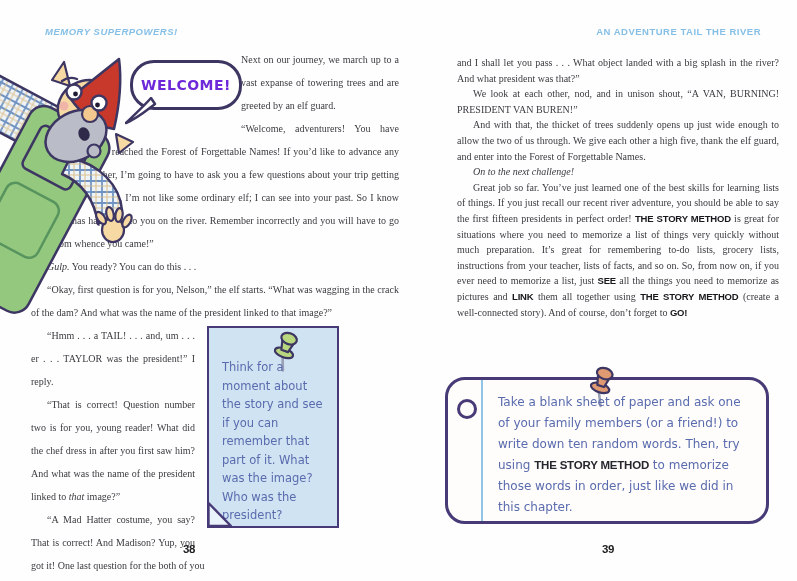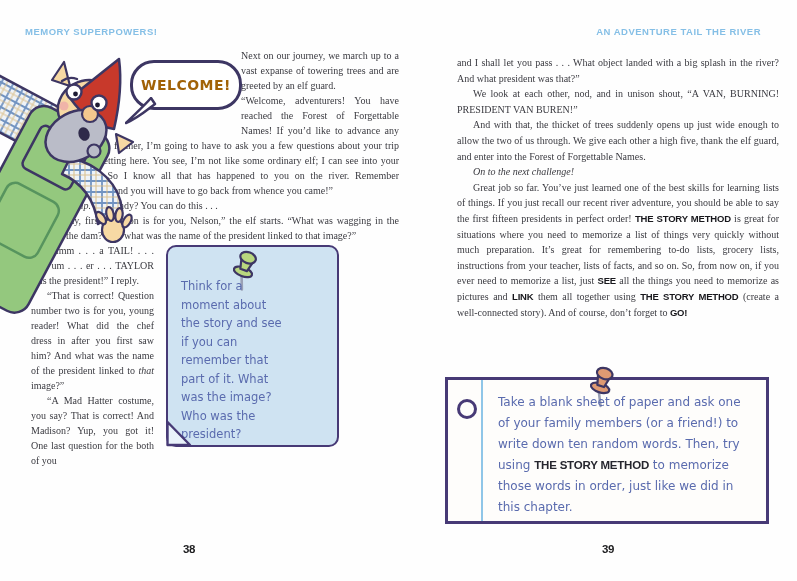--- a/index.html
+++ b/index.html
@@ -4,59 +4,59 @@
 <style>
   html,body{margin:0;padding:0;background:#ffffff;}
   .spread{position:relative;width:797px;height:581px;background:#fefefe;overflow:hidden;
           font-family:"Liberation Serif",serif;color:#3a3a40;}
   .page{position:absolute;top:0;height:581px;}
   .page-left{left:0;width:400px;}
   .page-right{left:400px;width:397px;}
 
   .running-head{position:absolute;top:26px;font-family:"Liberation Sans",sans-serif;
     font-weight:800;font-size:9.5px;letter-spacing:0.5px;color:#85bfe6;}
-  .rh-left{left:25px;}
+  .rh-left{left:45px;font-style:italic;}
   .rh-right{right:36px;}
 
   .pagenum{position:absolute;top:543px;font-family:"Liberation Sans",sans-serif;
     font-weight:800;font-size:11.5px;color:#1d1d1f;letter-spacing:-0.3px;}
   .pn-left{left:183px;}
   .pn-right{left:202px;}
 
   .content-left{position:absolute;left:31px;top:48px;width:368px;}
   .content-right{position:absolute;left:57px;top:55px;width:322px;}
 
-  p.body{margin:0;text-align:justify;font-size:10px;line-height:15px;text-indent:16px;}
+  p.body{margin:0;text-align:justify;font-size:10px;line-height:23px;text-indent:16px;}
   .content-right p.body{line-height:15.6px;}
   p.body.noindent{text-indent:0;}
   .it{font-style:italic;}
   .dsp{font-family:"Liberation Sans",sans-serif;font-weight:800;font-size:9.5px;
        letter-spacing:-0.2px;color:#17171c;}
 
   .illo-spacer{float:left;width:205px;height:172px;margin-right:6px;
     shape-outside:polygon(0px 0px,205px 0px,205px 76px,86px 80px,0px 164px);shape-margin:5px;}
 
   .elf-svg{position:absolute;left:-31px;top:-2px;width:250px;height:310px;pointer-events:none;}
 
   .bubble{position:absolute;left:99px;top:12px;width:106px;height:44px;background:#ffffff;
     border:3px solid #3d3663;border-radius:24px;display:flex;align-items:center;justify-content:center;
     font-family:"DejaVu Sans",sans-serif;font-weight:bold;font-size:14px;letter-spacing:0.5px;
-    color:#a16207;z-index:3;}
+    color:#6d28d9;z-index:3;}
   .bubble-tail{position:absolute;left:-8px;bottom:-18px;}
 
   .notebox-blue{float:right;width:128px;height:198px;margin:2px 60px 6px 12px;position:relative;
-    background:#cfe3f2;border:2.5px solid #473a76;border-radius:10px;padding-left:41px;}
+    background:#cfe3f2;border:2.5px solid #473a76;border-radius:0;}
   .notebox-blue .note-text{position:absolute;left:13px;top:30px;width:102px;
     font-family:"DejaVu Sans",sans-serif;font-size:11.5px;line-height:18.5px;color:#5a6bae;}
   .pin{position:absolute;}
   .pin-green{left:56px;top:2px;}
   .fold{position:absolute;left:-2px;bottom:-2px;}
 
   .notebox-paper{position:absolute;left:45px;top:377px;width:318px;height:141px;background:#fefdfb;
-    border:3px solid #473a76;border-radius:0;}
+    border:3px solid #473a76;border-radius:20px;}
   .margin-line{position:absolute;left:33px;top:0;bottom:0;width:2px;background:#8fc6e8;}
   .hole{position:absolute;left:9px;top:19px;width:14px;height:14px;border:3px solid #473a76;
     border-radius:50%;background:#fefdfb;}
   .notebox-paper .note-text{position:absolute;left:50px;top:12px;width:256px;
     font-family:"DejaVu Sans",sans-serif;font-size:12px;line-height:21px;color:#5a6bae;}
   .notebox-paper .dsp{font-size:11.5px;color:#26262e;}
   .pin-orange{left:133px;top:-15px;}
   .clear{clear:both;}
 </style>
 </head>

